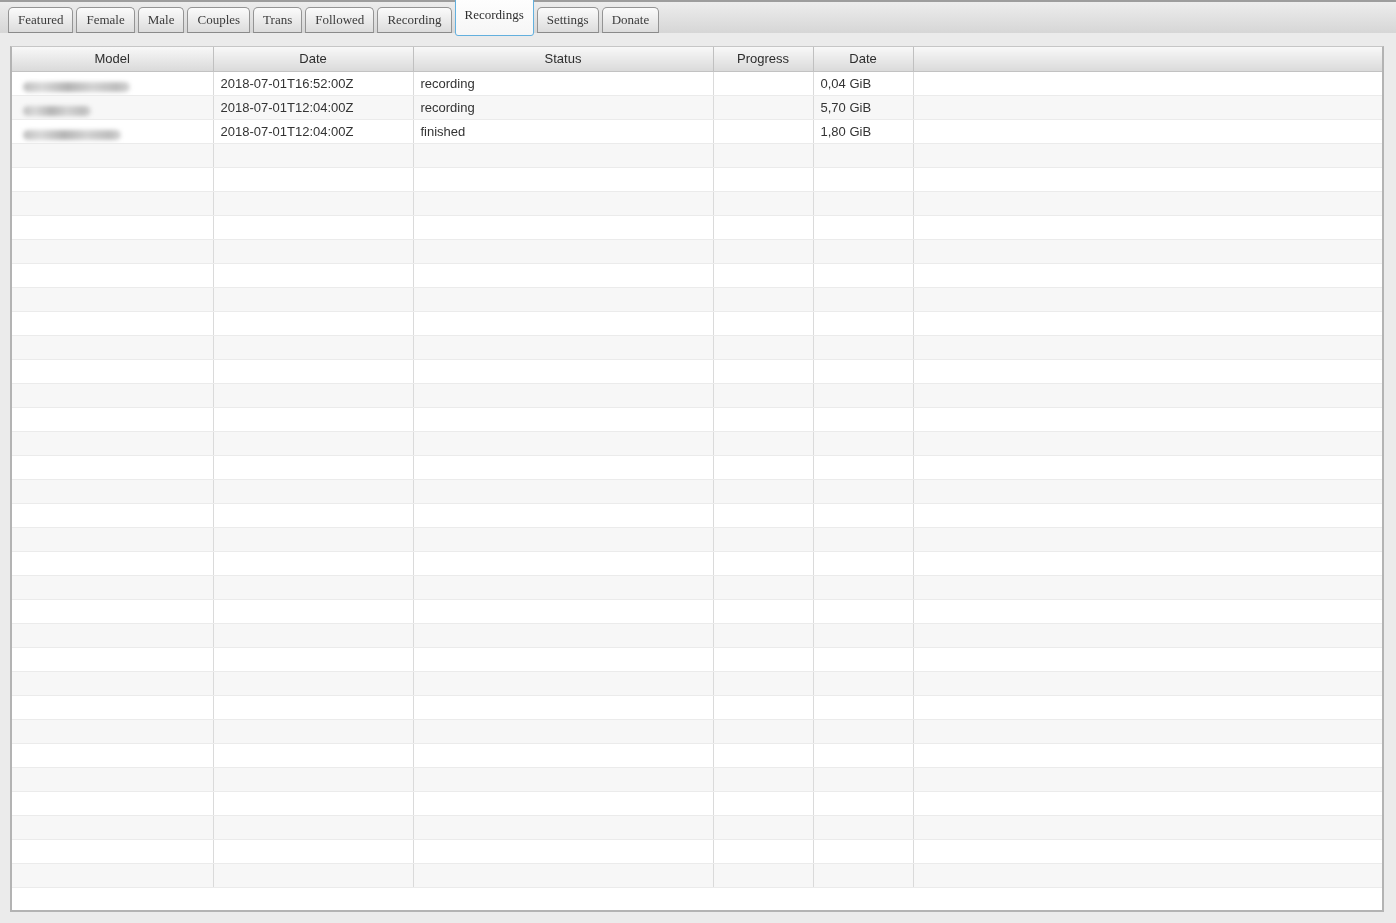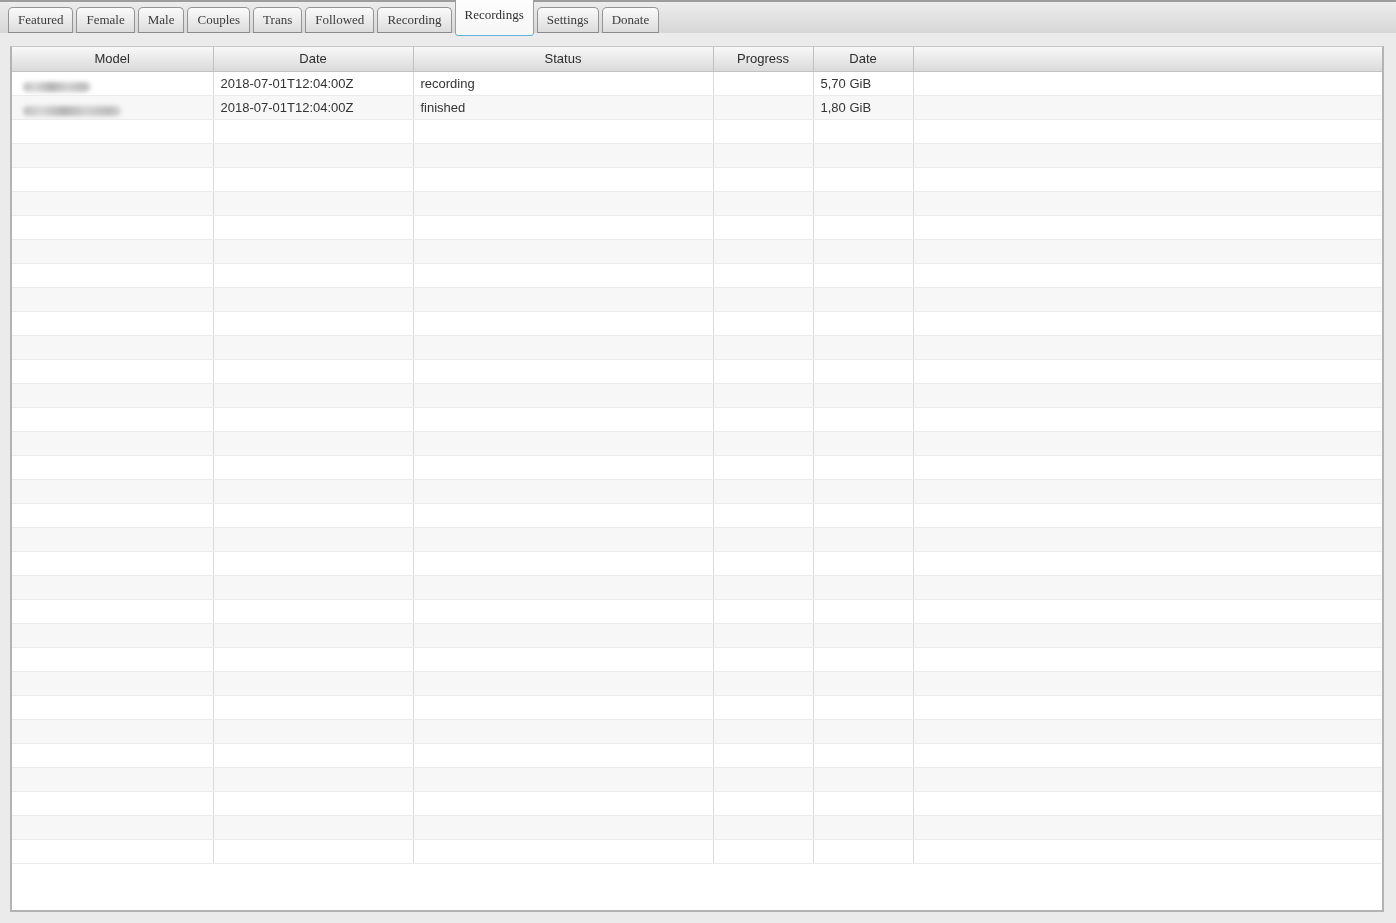--- a/index.html
+++ b/index.html
@@ -132,20 +132,30 @@
           <th>Date</th>
           <th>Status</th>
           <th>Progress</th>
           <th>Date</th>
           <th></th>
         </tr>
     </thead>
     <tbody>
         <tr>
           <td>
+            <span class="blob" style="width: 107px;"></span>
+          </td>
+          <td>2018-07-01T16:52:00Z</td>
+          <td>recording</td>
+          <td></td>
+          <td>0,04 GiB</td>
+          <td></td>
+        </tr>
+        <tr>
+          <td>
             <span class="blob" style="width: 68px;"></span>
           </td>
           <td>2018-07-01T12:04:00Z</td>
           <td>recording</td>
           <td></td>
           <td>5,70 GiB</td>
           <td></td>
         </tr>
         <tr>
           <td>

